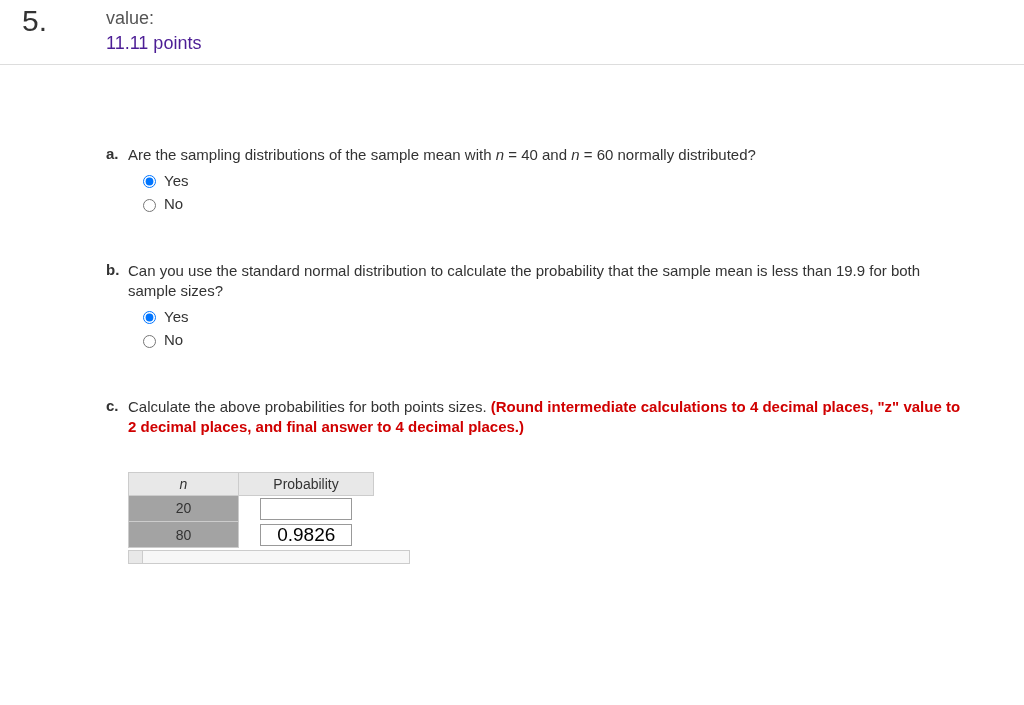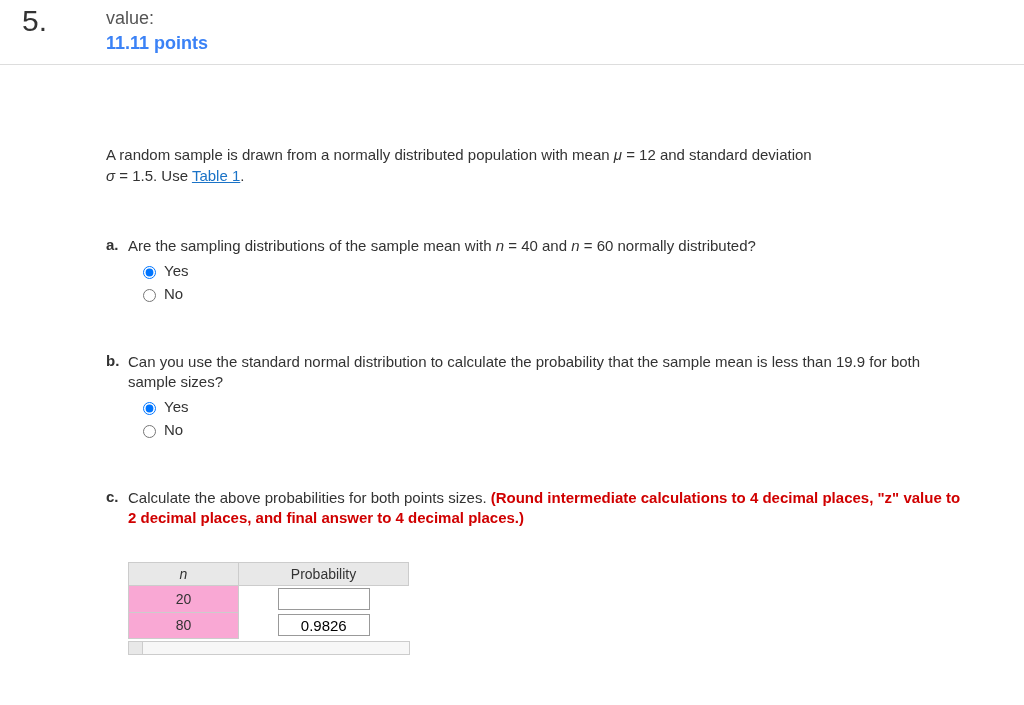--- a/index.html
+++ b/index.html
@@ -25,22 +25,21 @@
     width: 106px;
     padding-left: 22px;
     line-height: 1;
   }
   .header-meta {
     font-size: 18px;
     color: #555;
     line-height: 1.4;
   }
   .header-meta .points {
-    color: #3b82f6;
-    font-weight: bold;
+    color: #4c1d95;
   }
   .content {
     padding: 80px 40px 20px 106px;
     max-width: 1010px;
   }
   .intro {
     margin-bottom: 50px;
     line-height: 1.35;
   }
   .intro .mu, .intro .sigma, .part-q .ital {
@@ -96,41 +95,41 @@
     text-align: center;
     padding: 3px 0;
     border: 1px solid #ccc;
     font-size: 14px;
   }
   table.prob th.n-head {
     width: 110px;
     font-style: italic;
   }
   table.prob th.p-head {
-    width: 170px;
+    width: 135px;
   }
   table.prob td {
     text-align: center;
     padding: 3px 0;
     font-size: 14px;
   }
   table.prob td.n-cell {
     border: 1px solid #ccc;
-    background: #f9a8d4;
+    background: #a3a3a3;
   }
   table.prob td.p-cell {
     padding: 2px 8px;
   }
   .inp {
     width: 92px;
     height: 22px;
     border: 1px solid #999;
     background: #fff;
     text-align: center;
-    font-size: 15px;
+    font-size: 19px;
     padding: 1px 4px;
     font-family: Arial, Helvetica, sans-serif;
   }
   .hscroll {
     margin-top: 2px;
     margin-left: 22px;
     width: 282px;
     height: 14px;
     border: 1px solid #ccc;
     background: #f7f7f7;
@@ -150,24 +149,20 @@
 <div class="header">
   <div class="qnum">5.</div>
   <div class="header-meta">
     <div>value:</div>
     <div class="points">11.11 points</div>
   </div>
 </div>
 
 <div class="content">
 
-  <div class="intro">
-    <span>A random sample is drawn from a normally distributed population with mean </span><span class="mu">μ</span><span> = 12 and standard deviation </span><br>
-    <span class="sigma">σ</span><span> = 1.5. Use </span><a class="link">Table 1</a><span>.</span>
-  </div>
 
   <div class="part">
     <div class="part-row">
       <div class="part-label">a.</div>
       <div class="part-q">
         <span>Are the sampling distributions of the sample mean with </span><span class="ital">n</span><span> = 40 and </span><span class="ital">n</span><span> = 60 normally distributed?</span>
       </div>
     </div>
     <div class="options">
       <label class="opt">

